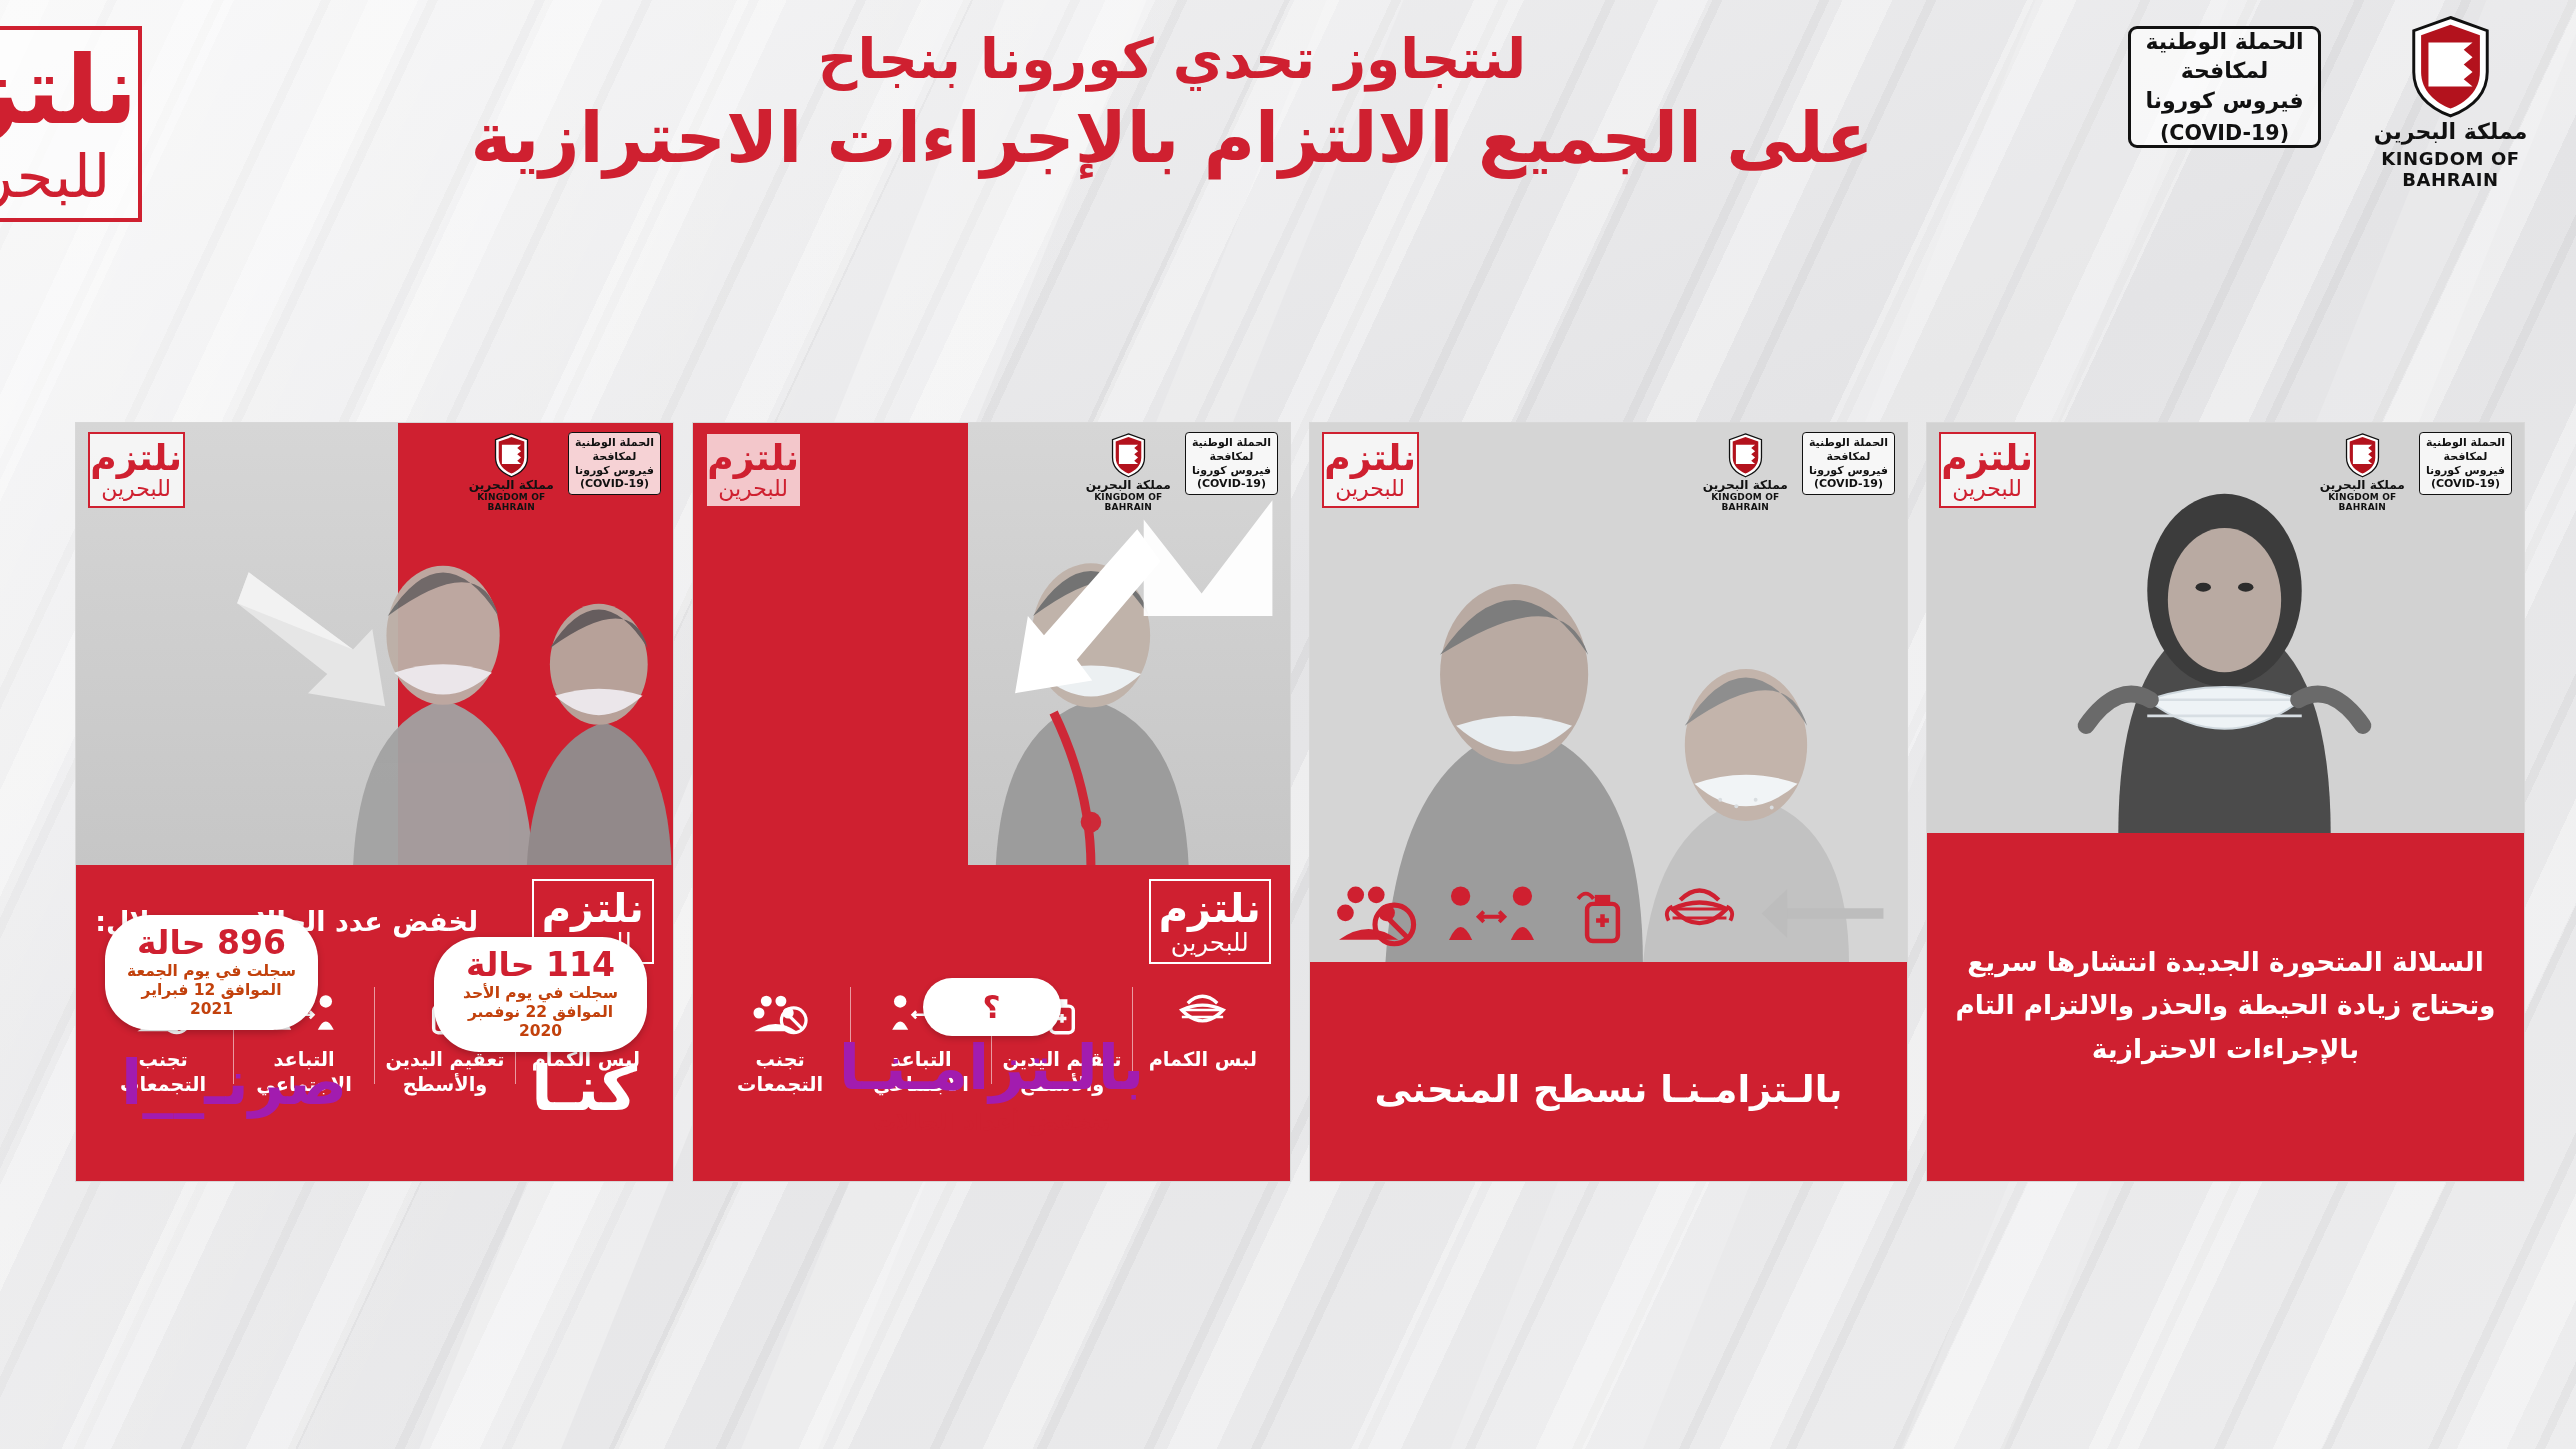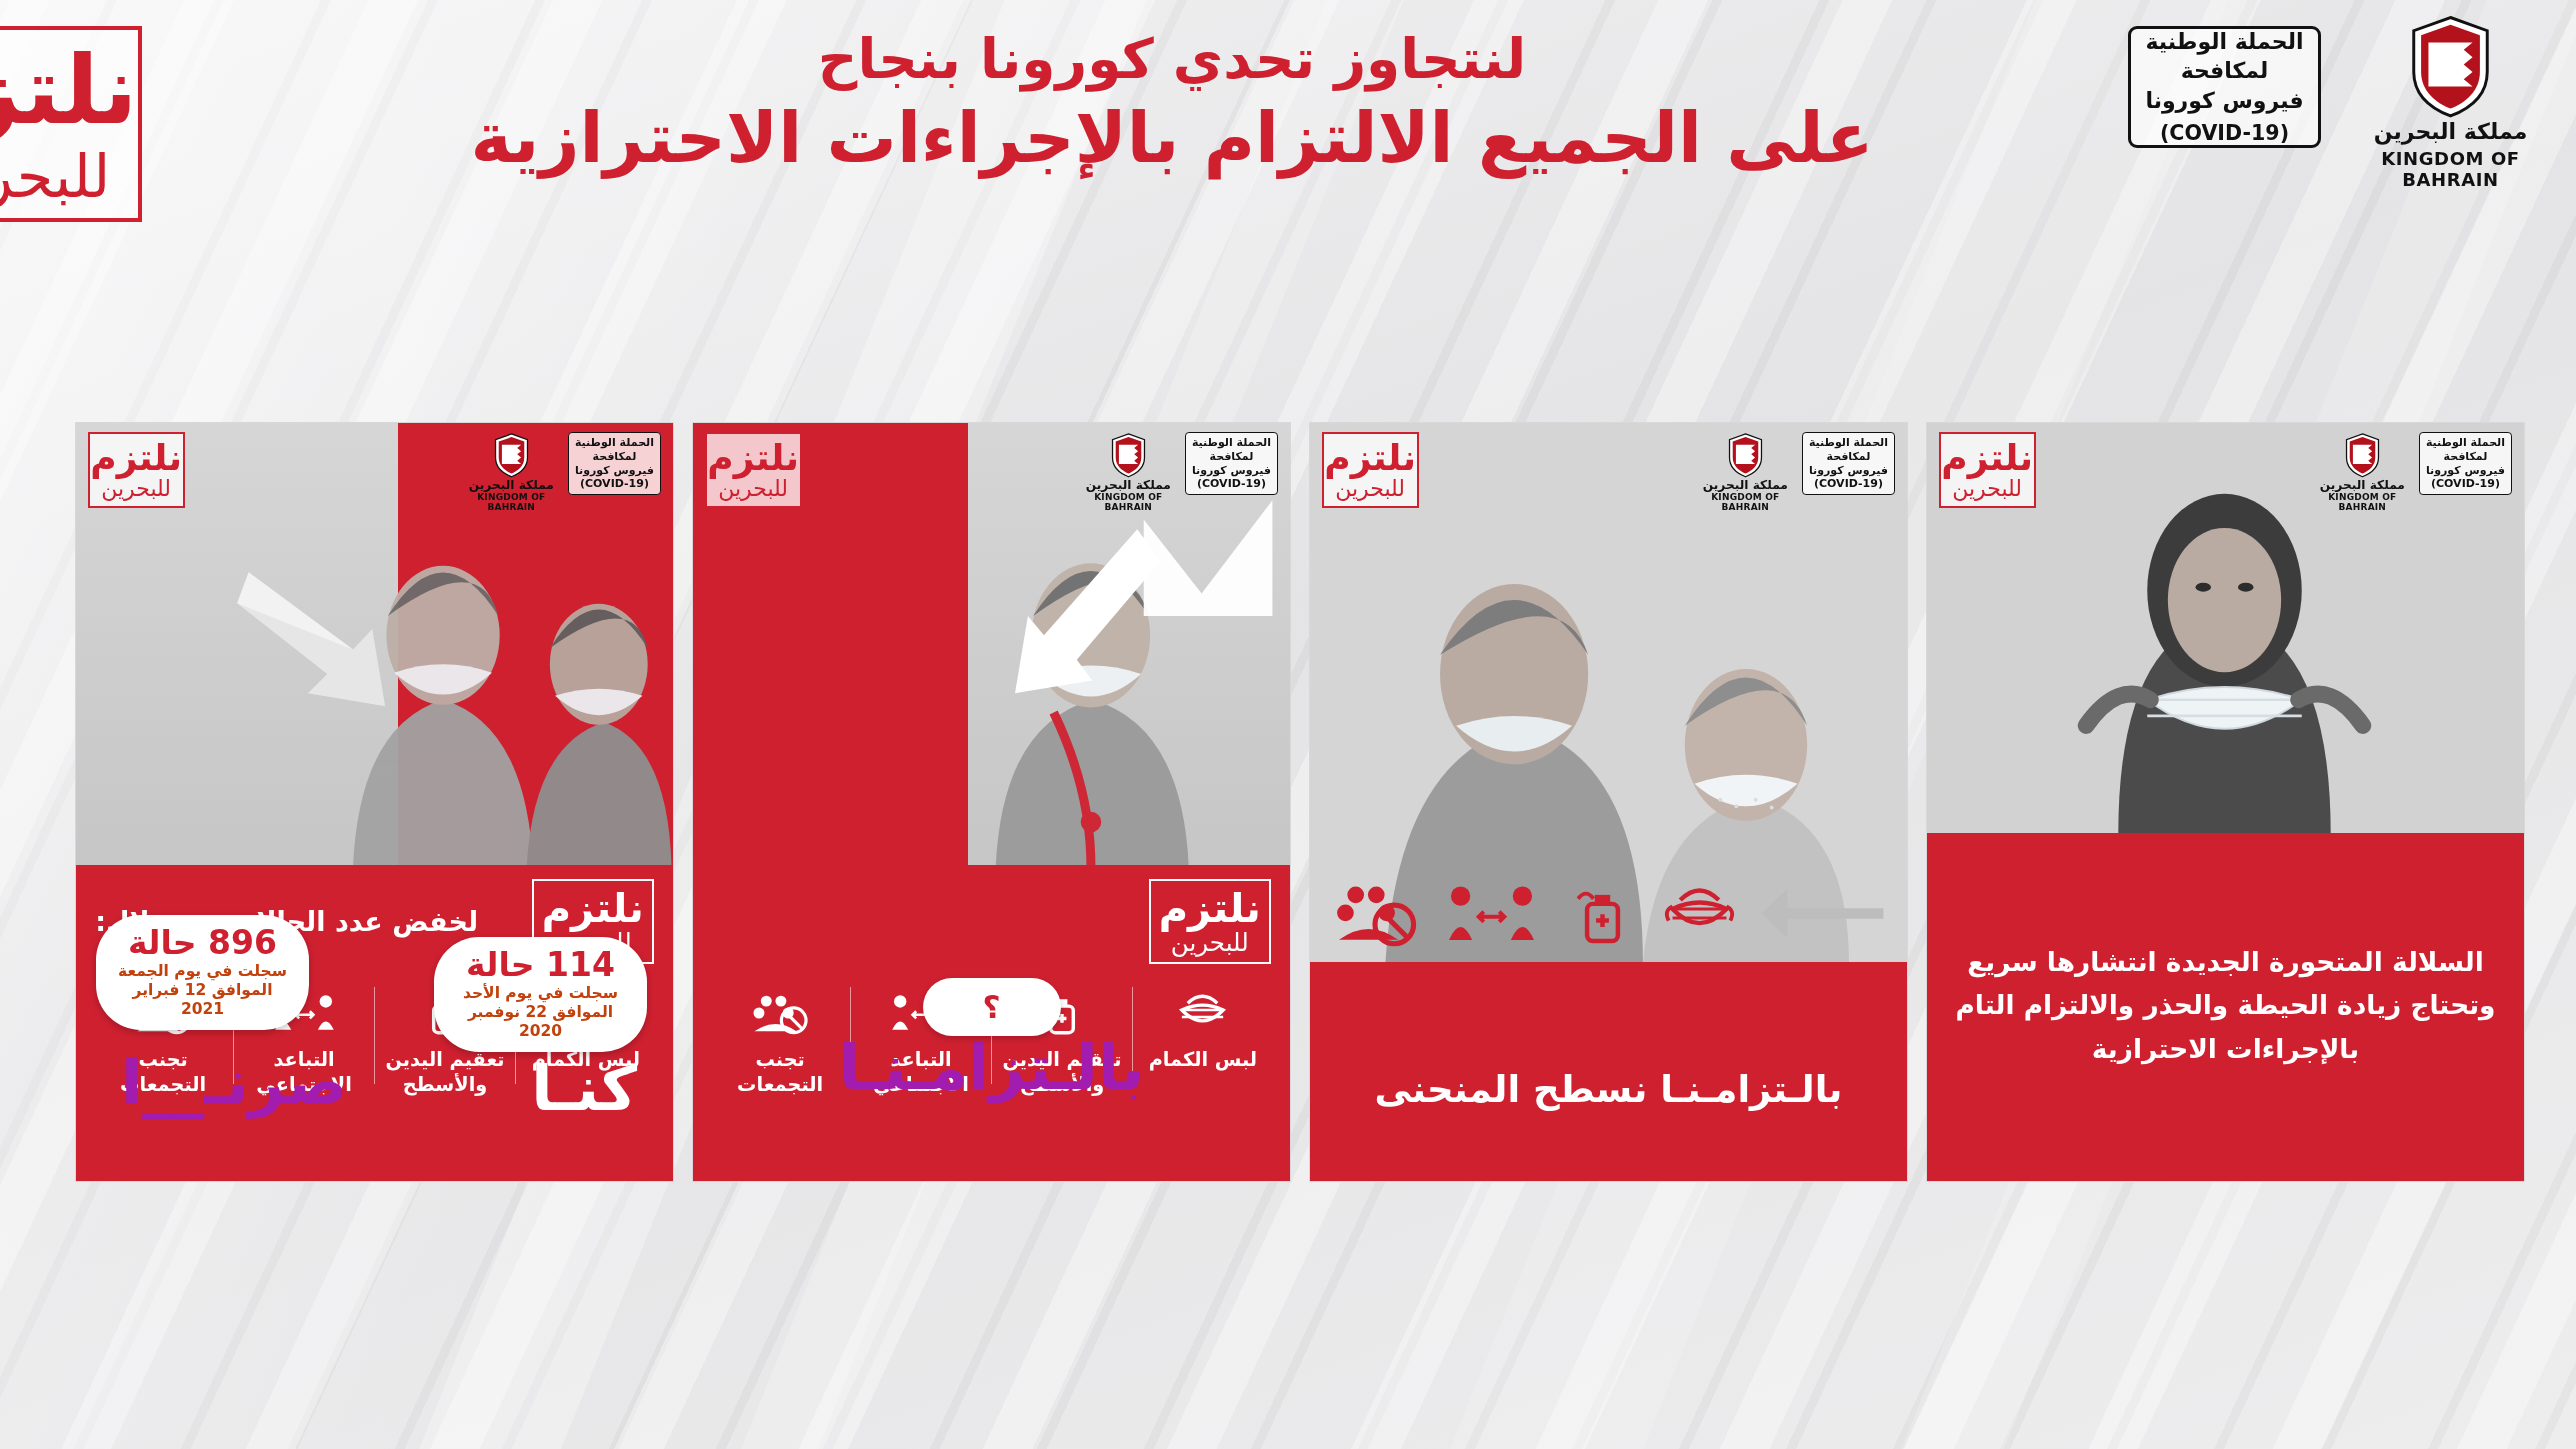--- a/index.html
+++ b/index.html
@@ -165,21 +165,21 @@
     box-shadow: 0 2.6px 6.4px rgba(0,0,0,.2);
   }
   .stat-pill {
     position: absolute; background: #fff; border-radius: 45px;
     padding: 10.3px 16.7px; text-align: center; z-index: 8;
     box-shadow: 0 2.6px 7.7px rgba(0,0,0,.22);
   }
   .stat-pill .num { color: #cf2030; font-size: 33px; font-weight: bold; line-height: 1.1; }
   .stat-pill .d1, .stat-pill .d2 { color: #c2410c; font-size: 15.5px; font-weight: bold; line-height: 1.25; }
   #pill-114 { bottom: 129px; right: 26px; width: 213px; }
-  #pill-896 { bottom: 151px; left: 20px; width: 213px; }
+  #pill-896 { bottom: 151px; left: 29px; width: 213px; }
 
   .bot-head { display: flex; align-items: center; justify-content: space-between; padding: 0 2.6px 9px; }
   .bot-head .txt { color: #fff; font-size: 27px; font-weight: bold; }
   .bot-logo {
     border: 2.6px solid #fff; width: 122px; height: 85px;
     display: flex; flex-direction: column; align-items: center; justify-content: center; line-height: 1;
   }
   .bot-logo .l1 { color: #fff; font-size: 40px; font-weight: bold; }
   .bot-logo .l2 { color: #fff; font-size: 24.5px; margin-top: 2.6px; }
 

